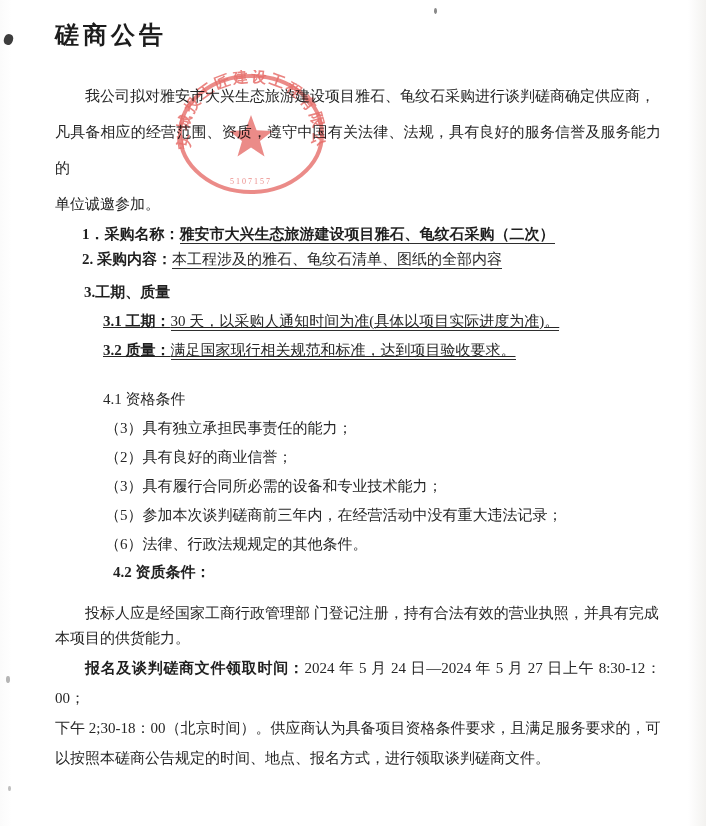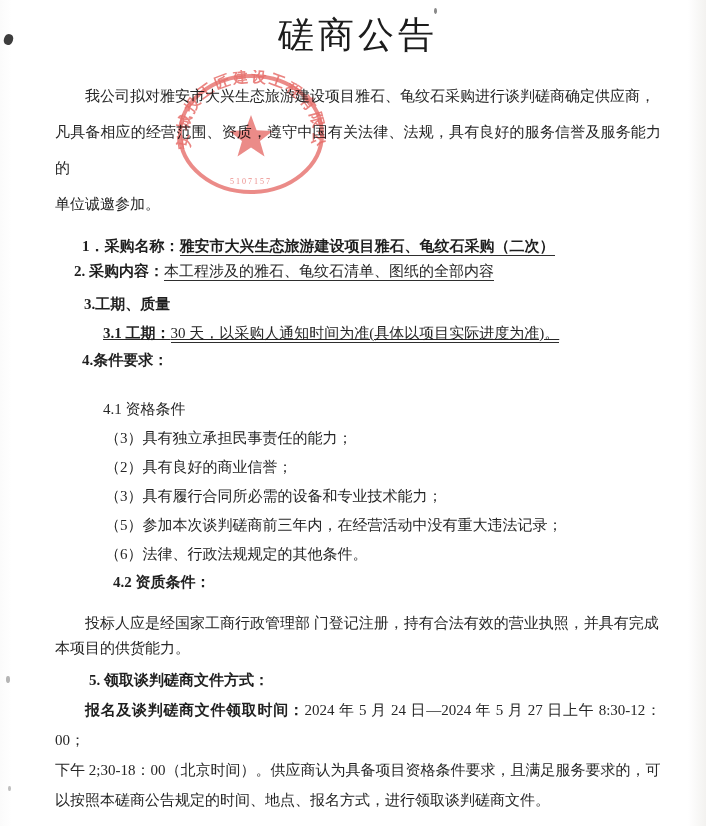--- a/index.html
+++ b/index.html
@@ -11,30 +11,30 @@
     position:relative;
   }
   .page{
     position:relative;
     width:706px;height:826px;
     background:linear-gradient(90deg,#fbfbfb 0,#ffffff 12px,#ffffff 688px,#f3f2f0 706px);
     box-sizing:border-box;
     padding:16px 45px 0 55px;
   }
   .doc-title{
-    font-size:36px;font-weight:normal;text-align:center;
+    font-size:24px;font-weight:bold;
     letter-spacing:4px;line-height:38px;color:#1c1c1c;
   }
   .doc-body{font-size:15px;}
   .line{white-space:pre-wrap;}
   .bold{font-weight:bold;color:#1f1f1f;}
   .ul{border-bottom:1.5px solid #2e2e2e;padding-bottom:1px;}
   .b-p1{margin-top:24px;line-height:36px;text-indent:2em;text-align:justify;}
-  .b-item{margin:12px 0 0 27px;line-height:25px;}
-  .b-item2{margin:0 0 0 19px;line-height:25px;}
+  .b-item{margin:0 0 0 27px;line-height:25px;}
+  .b-item2{margin:0 0 0 27px;line-height:25px;}
   .b-h3{margin:8px 0 0 29px;line-height:25px;}
   .b-s31{margin:3px 0 0 48px;line-height:26px;text-decoration:underline;}
   .b-h4{margin:2px 0 0 27px;line-height:25px;}
   .b-s41{margin:24px 0 0 48px;line-height:25px;}
   .b-li{margin:3px 0 0 50px;line-height:26px;}
   .b-h42{margin:2px 0 16px 58px;line-height:26px;}
   .b-p2{margin:0;line-height:25px;text-indent:2em;text-align:justify;}
   .b-h5{margin:6px 0 0 34px;line-height:26px;}
   .b-p3{margin:2px 0 0;line-height:30px;text-indent:2em;text-align:justify;}
   .stamp{
@@ -58,31 +58,30 @@
   <div class="doc-title">磋商公告</div>
 
   <div class="doc-body" id="doc-body">
       <div class="line b-p1"><span class="">我公司拟对雅安市大兴生态旅游建设项目雅石、龟纹石采购进行谈判磋商确定供应商，
 凡具备相应的经营范围、资质，遵守中国有关法律、法规，具有良好的服务信誉及服务能力的
 单位诚邀参加。</span></div>
       <div class="line b-item"><span class="bold ">1．采购名称：</span><span class="bold ul">雅安市大兴生态旅游建设项目雅石、龟纹石采购（二次）</span></div>
       <div class="line b-item2"><span class="bold ">2. 采购内容：</span><span class="ul">本工程涉及的雅石、龟纹石清单、图纸的全部内容</span></div>
       <div class="line b-h3"><span class="bold ">3.工期、质量</span></div>
       <div class="line b-s31"><span class="bold ">3.1 工期：</span><span class="ul">30 天，以采购人通知时间为准(具体以项目实际进度为准)。</span></div>
-      <div class="line b-h4"><span class="bold ">4.条件要求：</span></div>
+      <div class="line b-s31"><span class="bold ">3.2 质量：</span><span class="ul">满足国家现行相关规范和标准，达到项目验收要求。</span></div>
       <div class="line b-s41"><span class="">4.1 资格条件</span></div>
       <div class="line b-li"><span class="">（3）具有独立承担民事责任的能力；</span></div>
       <div class="line b-li"><span class="">（2）具有良好的商业信誉；</span></div>
       <div class="line b-li"><span class="">（3）具有履行合同所必需的设备和专业技术能力；</span></div>
       <div class="line b-li"><span class="">（5）参加本次谈判磋商前三年内，在经营活动中没有重大违法记录；</span></div>
       <div class="line b-li"><span class="">（6）法律、行政法规规定的其他条件。</span></div>
       <div class="line b-h42"><span class="bold ">4.2 资质条件：</span></div>
       <div class="line b-p2"><span class="">投标人应是经国家工商行政管理部 门登记注册，持有合法有效的营业执照，并具有完成
 本项目的供货能力。</span></div>
-      <div class="line b-h5"><span class="bold ">5. 领取谈判磋商文件方式：</span></div>
       <div class="line b-p3"><span class="bold ">报名及谈判磋商文件领取时间：</span><span class="">2024 年 5 月 24 日—2024 年 5 月 27 日上午 8:30-12：00；
 下午 2;30-18：00（北京时间）。供应商认为具备项目资格条件要求，且满足服务要求的，可
 以按照本磋商公告规定的时间、地点、报名方式，进行领取谈判磋商文件。</span></div>
     </div>
 
   <div class="stamp">
     <svg viewBox="0 0 158 132" width="158" height="132">
       <ellipse cx="79" cy="64" rx="71" ry="58" fill="none" stroke-width="4" opacity="0.8" stroke="#e4625e"></ellipse>
       <path id="sealArc" d="M 20 82 A 63 52 0 1 1 138 82" fill="none"></path>
       <text class="seal-name" opacity="0.85" fill="#e4625e">

